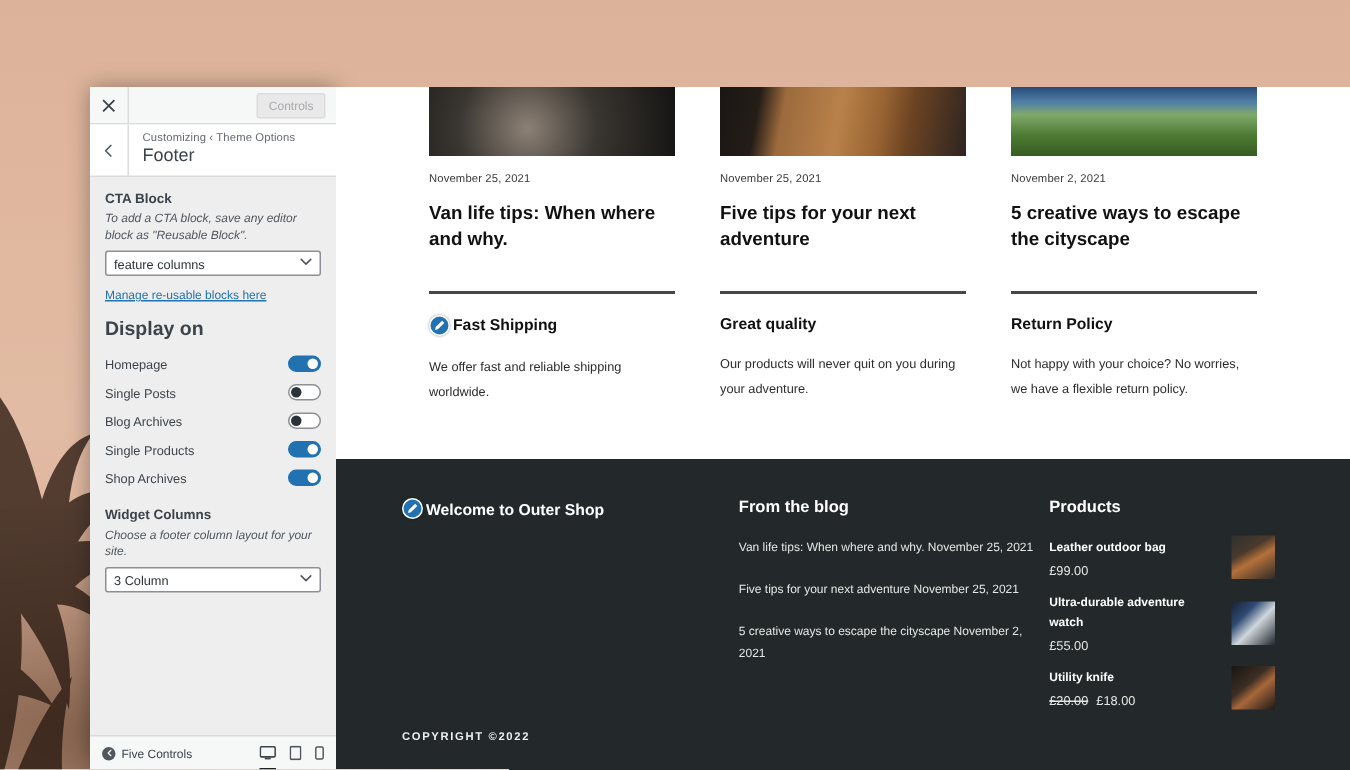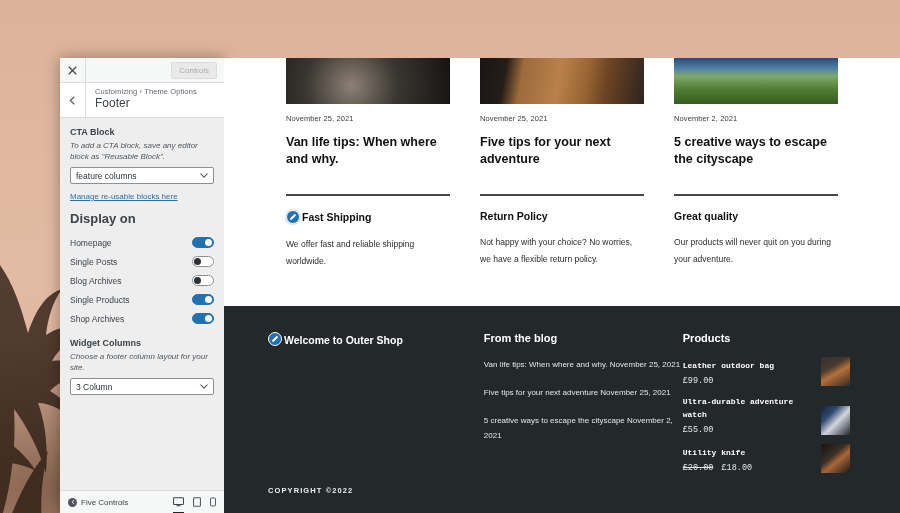--- a/index.html
+++ b/index.html
@@ -216,21 +216,21 @@
   .fcol-3 { flex: 1 1 auto; }
   .f-welcome {
     font-size: 10.5px; font-weight: bold; color: #fff;
     display: flex; align-items: flex-end;
   }
   .f-heading { font-size: 11px; font-weight: bold; color: #fff; margin-bottom: 13px; }
   .f-blog-item {
     font-size: 8px; line-height: 15px; color: #e3e6e4; margin-bottom: 13px;
   }
   .f-product {
-    display: flex; align-items: flex-end; margin-bottom: 9px; font-family: Liberation Mono, monospace;
+    display: flex; align-items: center; margin-bottom: 9px;
   }
   .f-prod-text { flex: 1 1 auto; padding-right: 10px; }
   .f-prod-name { font-size: 8px; font-weight: bold; color: #fff; line-height: 13px; }
   .f-prod-price { font-size: 8.5px; color: #e3e6e4; margin-top: 4px; }
   .f-prod-price .old { text-decoration: line-through; margin-right: 3px; }
   .f-prod-thumb {
     width: 29px; height: 29px; flex: 0 0 auto;
     background-size: cover; background-position: center;
   }
   .pt-bag { background: linear-gradient(150deg, #30302e 0%, #4a3a2c 35%, #b5703a 55%, #2e2b27 100%); }
@@ -410,31 +410,31 @@
               </svg>
             </span>
             <span>Fast Shipping</span>
           </div>
           <div class="feature-text">We offer fast and reliable shipping worldwide.</div>
         </div>
 
         <div class="feature-col">
           <div class="feature-rule"></div>
           <div class="feature-title">
+            <span>Great quality</span>
+          </div>
+          <div class="feature-text">Our products will never quit on you during your adventure.</div>
+        </div>
+
+        <div class="feature-col">
+          <div class="feature-rule"></div>
+          <div class="feature-title">
             <span>Return Policy</span>
           </div>
           <div class="feature-text">Not happy with your choice? No worries, we have a flexible return policy.</div>
-        </div>
-
-        <div class="feature-col">
-          <div class="feature-rule"></div>
-          <div class="feature-title">
-            <span>Great quality</span>
-          </div>
-          <div class="feature-text">Our products will never quit on you during your adventure.</div>
         </div>
 
       </div>
 
       <div id="site-footer">
         <div class="footer-cols">
 
           <div class="fcol-1">
             <div class="f-welcome">
               <span class="edit-pin">

